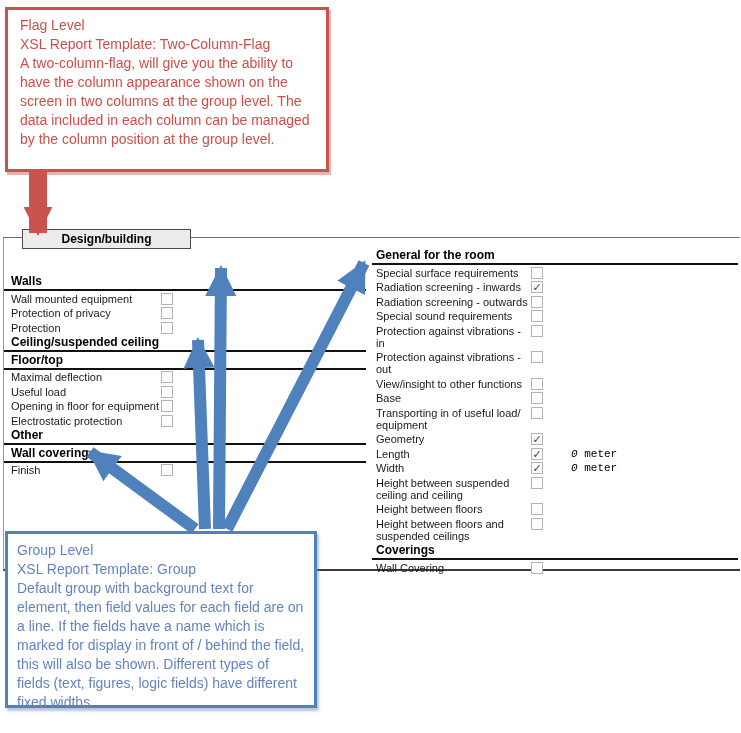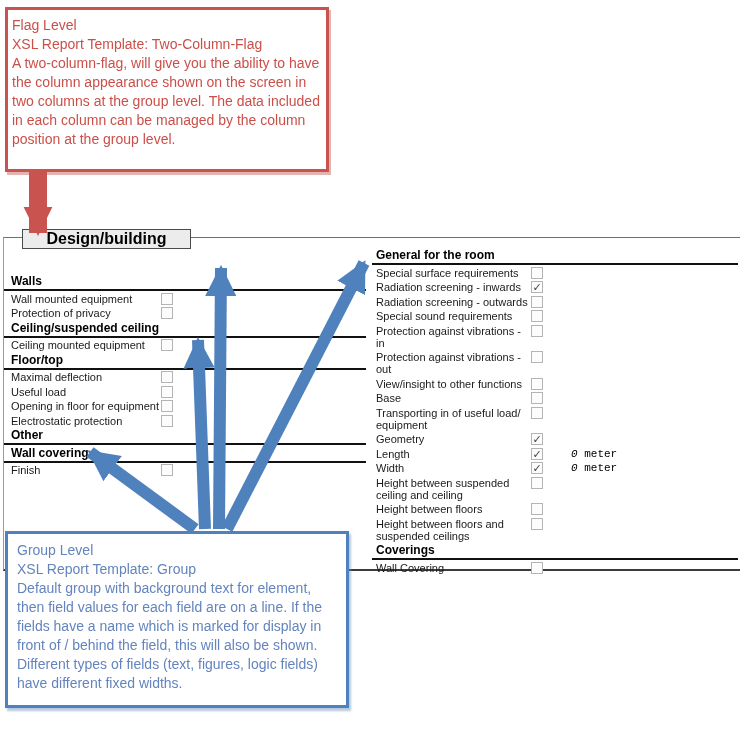--- a/index.html
+++ b/index.html
@@ -4,33 +4,33 @@
 <style>
   html,body{margin:0;padding:0;background:#fff;}
   .page{position:relative;width:741px;height:733px;background:#fff;
         font-family:"Liberation Sans",sans-serif;overflow:hidden;}
 
   
   .callout{position:absolute;background:#fff;box-sizing:border-box;z-index:2;
            font-size:14px;line-height:19px;}
   .red-callout{left:5px;top:7px;width:324px;height:165px;
       border:3px solid var(--red,#c9534e);color:var(--red-text,#cb4f49);
-      padding:6px 4px;box-shadow:2px 3px 0 rgba(190,90,85,.45);}
-  .blue-callout{left:5px;top:531px;width:344px;height:177px;
+      padding:6px 12px;box-shadow:2px 3px 0 rgba(190,90,85,.45);}
+  .blue-callout{left:5px;top:531px;width:312px;height:177px;
       border:3px solid var(--blue,#4f81bd);color:var(--blue-text,#6384bd);
       padding:7px 9px;box-shadow:2px 3px 2px rgba(110,145,195,.5);}
   .co-body{white-space:normal;}
 
   
   .arrows{position:absolute;left:0;top:0;z-index:3;pointer-events:none;}
 
   
   .tab{position:absolute;left:22px;top:229px;width:169px;height:20px;box-sizing:border-box;
        background:#ececec;border:1px solid #4a4a4a;z-index:1;
-       font-size:16px;font-weight:bold;text-align:center;line-height:18px;color:#000;}
+       font-size:12px;font-weight:bold;text-align:center;line-height:18px;color:#000;}
 
   
   .form-panel{position:absolute;left:3px;top:237px;width:737px;height:334px;box-sizing:border-box;
        border-top:1px solid #6f6f6f;border-left:1px solid #9a9a9a;border-bottom:2px solid #3c3c3c;}
   .col{position:absolute;top:9px;}
   .col.left{left:0;width:362px;margin-top:28px;}
   .col.right{left:368px;top:11px;width:366px;}
 
   .sec-header{font-size:12px;font-weight:bold;line-height:13px;color:#000;
        padding:0 0 1px 7px;border-bottom:2px solid #111;margin-bottom:1.5px;}
@@ -61,22 +61,22 @@
     <div class="co-body">A two-column-flag, will give you the ability to have the column appearance shown on the screen in two columns at the group level. The data included in each column can be managed by the column position at the group level.</div>
   </div>
 
   <div class="tab">Design/building</div>
 
   <div class="form-panel">
     <div class="col left">
         <div class="sec-header">Walls</div>
         <div class="row"><span class="lab">Wall mounted equipment</span><span class="cb"></span></div>
         <div class="row"><span class="lab">Protection of privacy</span><span class="cb"></span></div>
+        <div class="row"><span class="lab">Protection</span><span class="cb"></span></div>
         <div class="sec-header">Ceiling/suspended ceiling</div>
-        <div class="row"><span class="lab">Ceiling mounted equipment</span><span class="cb"></span></div>
         <div class="sec-header">Floor/top</div>
         <div class="row"><span class="lab">Maximal deflection</span><span class="cb"></span></div>
         <div class="row"><span class="lab">Useful load</span><span class="cb"></span></div>
         <div class="row"><span class="lab">Opening in floor for equipment</span><span class="cb"></span></div>
         <div class="row"><span class="lab">Electrostatic protection</span><span class="cb"></span></div>
         <div class="sec-header">Other</div>
         <div class="sec-header">Wall covering</div>
         <div class="row"><span class="lab">Finish</span><span class="cb"></span></div>
       </div>
     <div class="col right">

